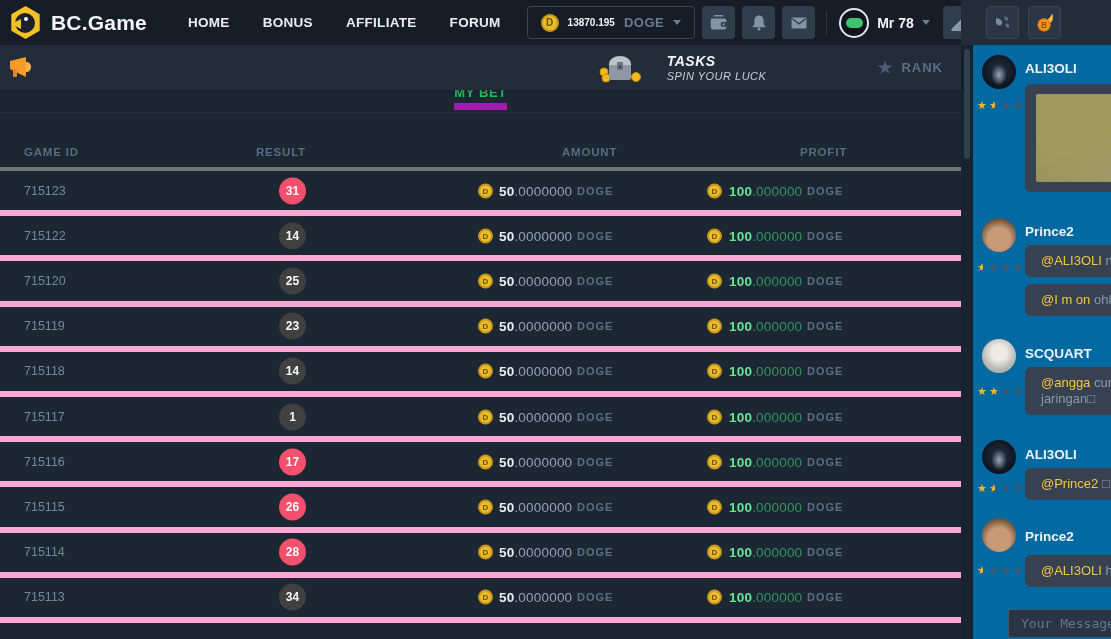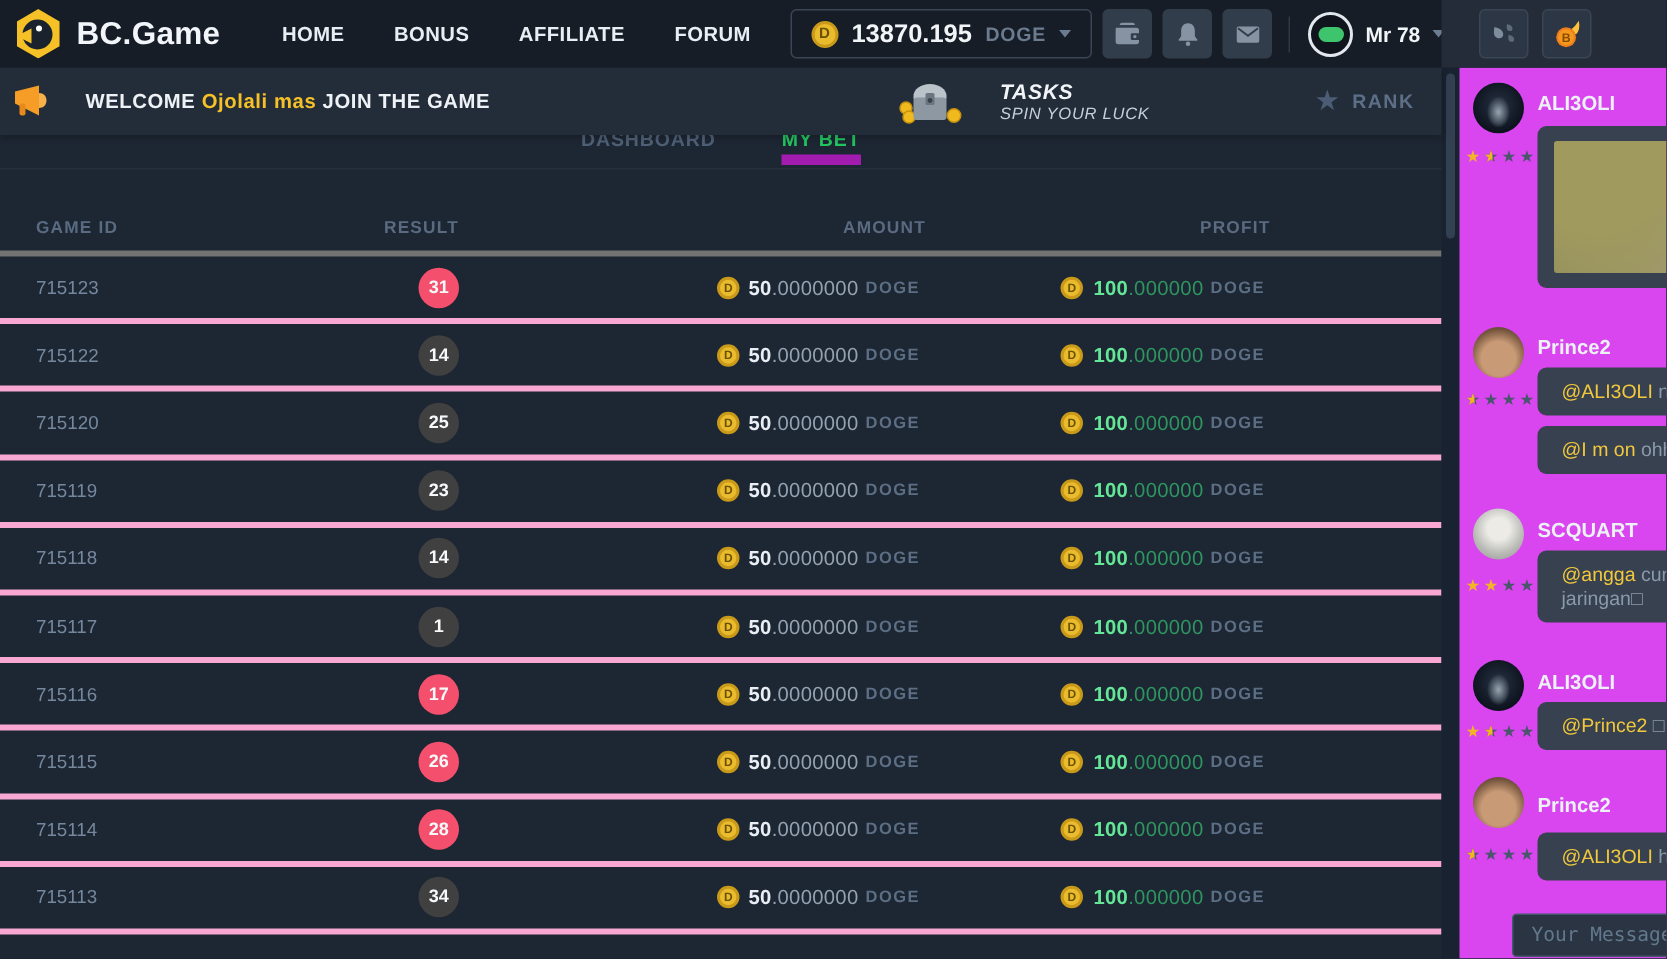--- a/index.html
+++ b/index.html
@@ -18,21 +18,21 @@
   .nav-items { display:flex; margin-left:41px; gap:33px; height:45px; align-items:center; }
   .nav-item { position:relative; height:45px; line-height:45px; font-size:13.5px; font-weight:700; color:#e9eef4; letter-spacing:0.3px; cursor:pointer; display:flex; align-items:center; gap:6px; }
   .nav-item.active { color:#f5c127; }
   .nav-item.active::after { content:""; position:absolute; left:-6px; right:-6px; bottom:0; height:3px; background:#f5c127; }
   .caret { width:0; height:0; border-left:4px solid transparent; border-right:4px solid transparent; border-top:5px solid currentColor; display:inline-block; }
   .caret.grey { color:#6c7c90; }
   .balance-box { display:flex; align-items:center; margin-left:26px; height:33px; border:1px solid #3b4654; border-radius:4px; padding:0 13px; gap:9px; cursor:pointer; }
   .coin { display:inline-flex; align-items:center; justify-content:center; border-radius:50%; background:#e9bb2d; color:#6b5200; font-weight:800; border:2px solid #c9991a; }
   .coin.c18 { width:18px; height:18px; font-size:10px; }
   .coin.c15 { width:15px; height:15px; font-size:8px; }
-  .balance-amount { color:#f2f5f8; font-size:17px; font-weight:700; }
+  .balance-amount { color:#f2f5f8; font-size:10px; font-weight:700; }
   .balance-cur { color:#6c7c90; font-size:13px; font-weight:700; letter-spacing:0.5px; }
   .nav-btn { width:33px; height:33px; border-radius:4px; background:#323d4b; display:flex; align-items:center; justify-content:center; margin-left:7px; cursor:pointer; }
   .v-div { width:1px; height:24px; background:#2e3947; margin-left:11px; }
   .user-group { display:flex; align-items:center; margin-left:12px; gap:8px; cursor:pointer; }
   .avatar-ring { width:30px; height:30px; border-radius:50%; border:2px solid #e2e8ee; background:#10151d; display:flex; align-items:center; justify-content:center; }
   .avatar-pill { width:17px; height:10px; border-radius:5px; background:#3ec46d; }
   .user-name { color:#f2f5f8; font-size:14px; font-weight:700; }
   .panel-btn { margin-left:13px; }
   .panel-glyph { width:17px; height:17px; background:linear-gradient(135deg, rgba(0,0,0,0) 46%, #8997a7 46%); border-radius:2px; }
   .corner-btn { position:absolute; top:6px; width:33px; height:33px; border-radius:4px; background:#2c3644; border:1px solid #3a4655; display:flex; align-items:center; justify-content:center; cursor:pointer; }
@@ -52,40 +52,40 @@
   
   .tabs { position:absolute; top:76px; left:0; width:961px; height:37px; border-bottom:1px solid #262f3c; display:flex; justify-content:center; gap:44px; z-index:10; }
   .tab { height:34px; line-height:34px; font-size:13px; font-weight:700; letter-spacing:0.6px; color:#4f6076; cursor:pointer; }
   .tab.active { color:#22c55e; border-bottom:7px solid #a21caf; }
 
   
   .bet-table { position:absolute; top:113px; left:0; width:961px; bottom:0; }
   .t-head { position:relative; height:58px; border-bottom:4px solid #737373; }
   .t-head span { position:absolute; top:33px; font-size:11.5px; font-weight:700; color:#5a6b81; letter-spacing:0.8px; }
   .h-gameid { left:24px; } .h-result { left:256px; } .h-amount { left:562px; } .h-profit { left:800px; }
-  .t-row { position:relative; height:45.2px; border-bottom:4px solid #f9a8d4; cursor:pointer; }
+  .t-row { position:relative; height:45.2px; border-bottom:6px solid #f9a8d4; cursor:pointer; }
   .t-row > span { position:absolute; top:50%; transform:translateY(-50%); }
   .cell-id { left:24px; font-size:12.5px; color:#75879d; }
   .result-circle { left:279px; width:27px; height:27px; border-radius:50%; text-align:center; line-height:27px; font-size:12px; font-weight:700; color:#f6f8fa; }
   .result-circle.red { background:#f4506e; }
   .result-circle.navy { background:#404040; }
   .amount-coin { left:478px; } .profit-coin { left:707px; }
   .num { font-size:13.5px; letter-spacing:0.2px; }
   .amount-num { left:499px; } .profit-num { left:729px; }
   .num b { font-weight:700; color:#e8eef4; font-style:normal; }
   .num i { font-weight:400; color:#95a2b1; font-style:normal; }
   .num b.g { color:#63e695; }
   .num i.gd { color:#2f9560;text-align:center; }
   .cur { font-size:11px; font-weight:700; color:#5c6e84; letter-spacing:1px; }
   .amount-cur { left:577px; } .profit-cur { left:807px; }
 
   
   .chat-scrollbar { position:absolute; left:961px; top:45px; width:12px; height:594px; background:#192230; }
   .chat-thumb { position:absolute; left:3px; top:4px; width:6px; height:110px; border-radius:3px; background:#334052; }
-  .chat { position:absolute; left:973px; top:45px; width:138px; height:594px; background:#d946ef; overflow:hidden; }
+  .chat { position:absolute; left:973px; top:45px; width:138px; height:594px; background:#0369a1; overflow:hidden; }
   .chat .abs { position:absolute; }
   .c-avatar { width:34px; height:34px; border-radius:50%; left:9px; cursor:pointer; }
   .av-mask { background:radial-gradient(ellipse 11px 15px at 50% 58%, #9aa5b0 0%, #4a5564 45%, transparent 70%), radial-gradient(circle at 50% 45%, #273244 0%, #0b111b 75%); }
   .av-prince { background:radial-gradient(circle at 50% 62%, #c89a76 0 42%, #7a5940 70%, #2c241e 100%); }
   .av-scquart { background:radial-gradient(circle at 50% 40%, #ecebe6 0 28%, #bcbdb9 60%, #8f918e 100%); }
   .c-name { left:52px; font-size:13.5px; font-weight:700; color:#ecf1f5; }
   .stars { left:4px; white-space:nowrap; }
   .star { position:relative; display:inline-block; width:12px; font-size:11px; color:#49566b; }
   .star::before { content:"★"; }
   .star.full { color:#f2b624; }
@@ -190,25 +190,20 @@
       </svg>
   </div>
 </div>
 
 <div class="banner">
   <svg width="30" height="26" viewBox="0 0 30 26" style="margin-left:8px">
     <polygon points="2,6 18,2 18,22 2,14" fill="#f59d26"></polygon>
     <path d="M18 7c3 0 5 2 5 5s-2 5-5 5z" fill="#f7b14a"></path>
     <rect x="5" y="14" width="4" height="8" rx="1.5" fill="#e8891c"></rect>
   </svg>
-  <div class="banner-text">
-    <span>WELCOME</span>
-    <span class="uname-y">Ojolali mas</span>
-    <span>JOIN THE GAME</span>
-  </div>
   <div class="spacer"></div>
   <div class="tasks-group">
     <svg width="46" height="36" viewBox="0 0 46 36">
       <circle cx="7" cy="22" r="4" fill="#f0b91d" stroke="#c7920c"></circle>
       <circle cx="9" cy="28" r="4" fill="#f0b91d" stroke="#c7920c"></circle>
       <circle cx="39" cy="27" r="4.5" fill="#f0b91d" stroke="#c7920c"></circle>
       <path d="M12 14a11 8 0 0 1 22 0v2H12z" fill="#bac2ca"></path>
       <rect x="12" y="15" width="22" height="15" rx="2" fill="#8e98a3"></rect>
       <rect x="20" y="12" width="6" height="8" rx="1" fill="#6b7580"></rect>
       <circle cx="23" cy="17" r="1.6" fill="#3a434d"></circle>
@@ -218,21 +213,20 @@
       <div class="tasks-sub">SPIN YOUR LUCK</div>
     </div>
   </div>
   <div class="rank-group">
     <span class="rank-star">★</span>
     <span class="rank-label">RANK</span>
   </div>
 </div>
 
 <div class="tabs">
-  <div class="tab">DASHBOARD</div>
   <div class="tab active">MY BET</div>
 </div>
 
 <div class="bet-table">
   <div class="t-head">
     <span class="h-gameid">GAME ID</span>
     <span class="h-result">RESULT</span>
     <span class="h-amount">AMOUNT</span>
     <span class="h-profit">PROFIT</span>
   </div>

